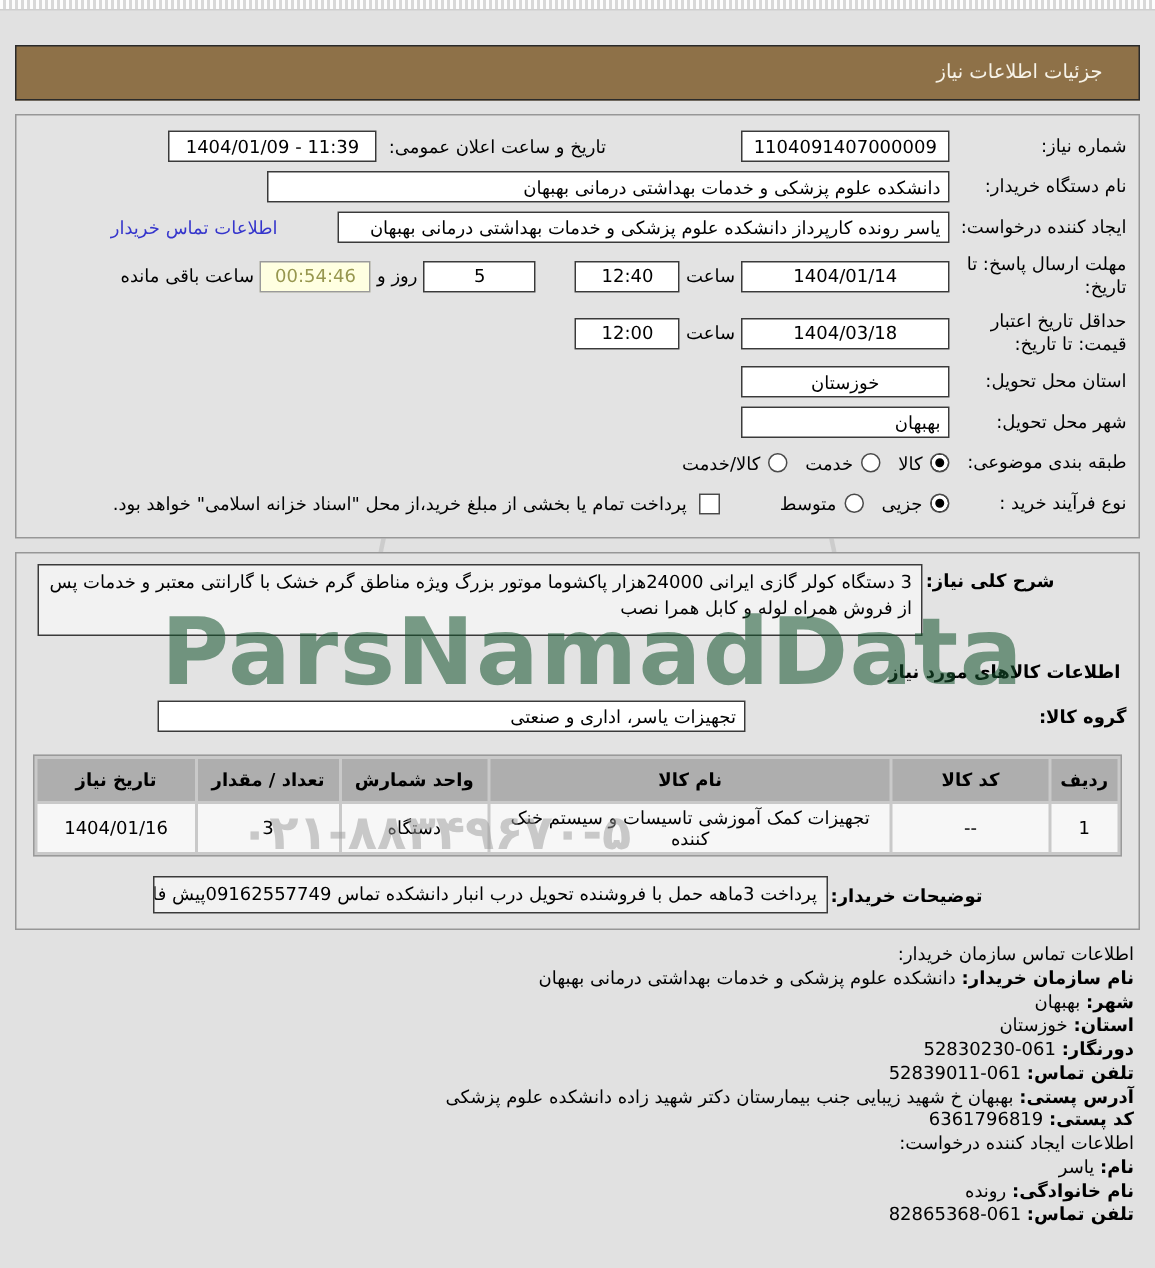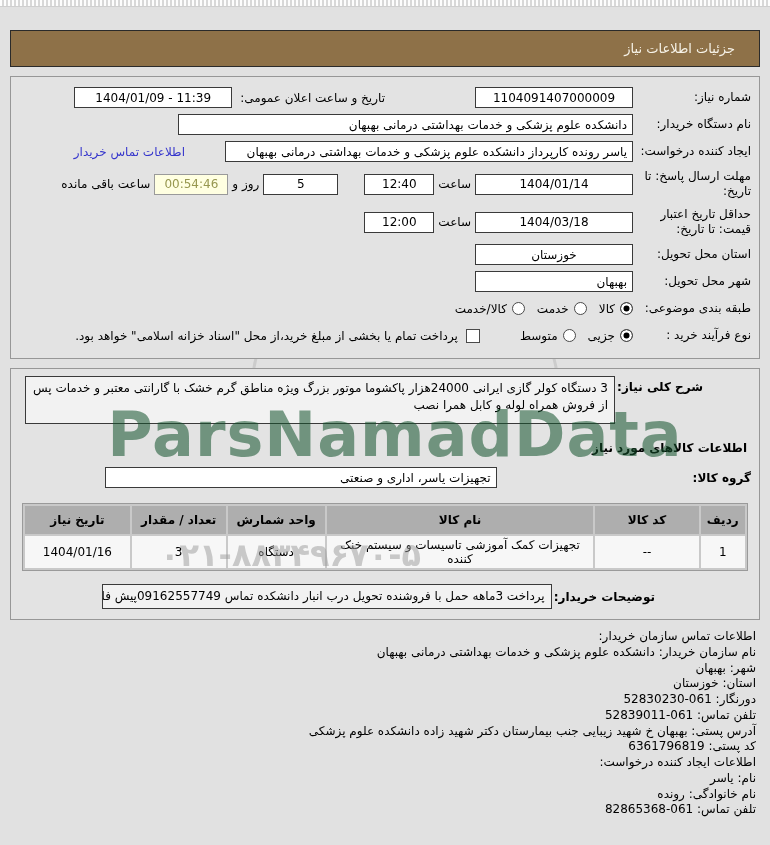--- a/index.html
+++ b/index.html
@@ -46,21 +46,21 @@
     border: 1px solid #3a3a3a;
     height: 21px;
     display: flex;
     align-items: center;
     justify-content: center;
     overflow: hidden;
     white-space: nowrap;
     flex-shrink: 0;
   }
   .ibox.rt { justify-content: flex-start; padding-right: 5px; }
-  .w155 { width: 158px; }
+  .w155 { width: 139px; }
   .w70  { width: 70px; }
   .w75  { width: 75px; }
   .w74  { width: 74px; }
   .tbox {
     background: #f2f2f2;
     border: 1px solid #3a3a3a;
     padding: 3px 6px;
     line-height: 1.45;
   }
   .countdown { background: #ffffe1; border: 1px solid #9a9a9a; color: #97974f; }
@@ -83,21 +83,21 @@
   }
   table.goods th {
     background: #aeaeae; font-weight: bold; font-size: 12px;
     height: 28px; text-align: center; padding: 2px 4px;
   }
   table.goods td {
     background: #f7f7f7; height: 27px; text-align: center; padding: 2px 4px; font-size: 12px;
   }
   .footer { margin: 9px 14px 0 14px; line-height: 1.23; }
   .fline { margin-top: 1px; }
-  .fline .flabel { font-weight: normal; }
+  .fline .flabel { font-weight: bold; }
   .num { direction: ltr; unicode-bidi: embed; }
   
   .wm-brand {
     position: absolute; top: 398px; left: 75px; width: 640px;
     font-size: 62px; font-weight: bold; color: #14532d; opacity: .55;
     text-align: center; direction: ltr; z-index: 3; pointer-events: none;
     letter-spacing: 1px;
   }
   .wm-phone {
     position: absolute; top: 536px; left: 160px; width: 480px;

